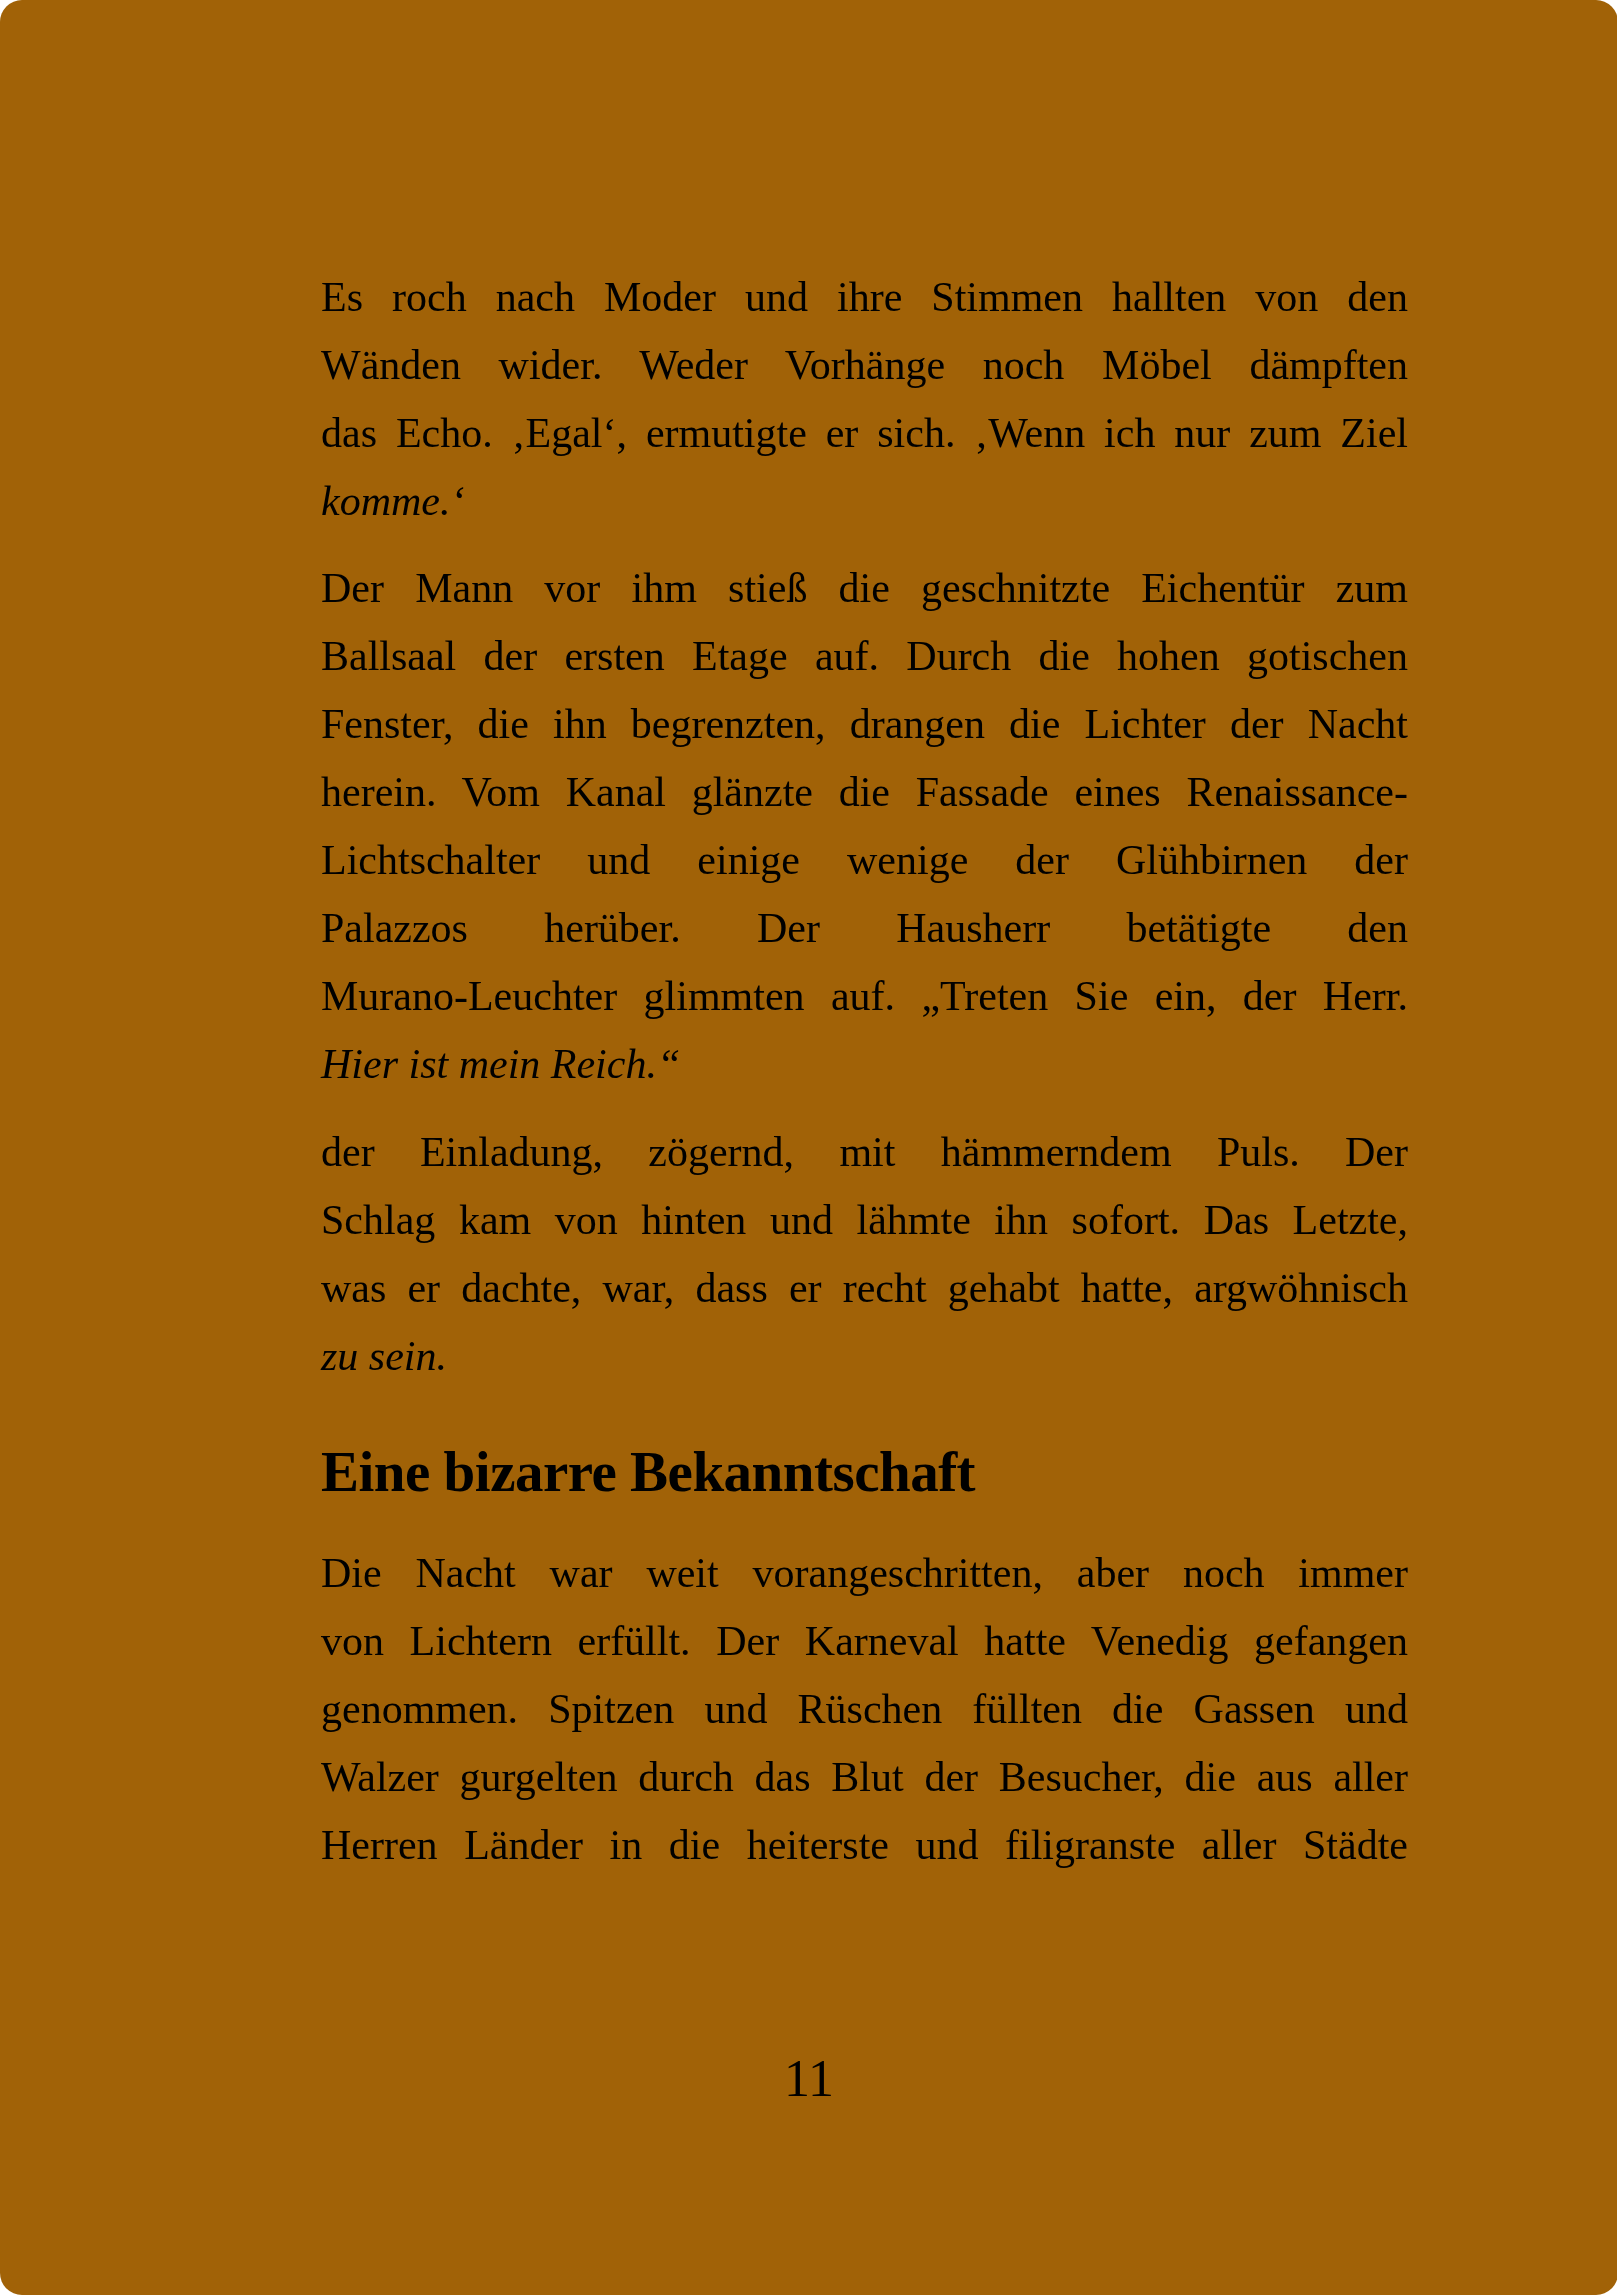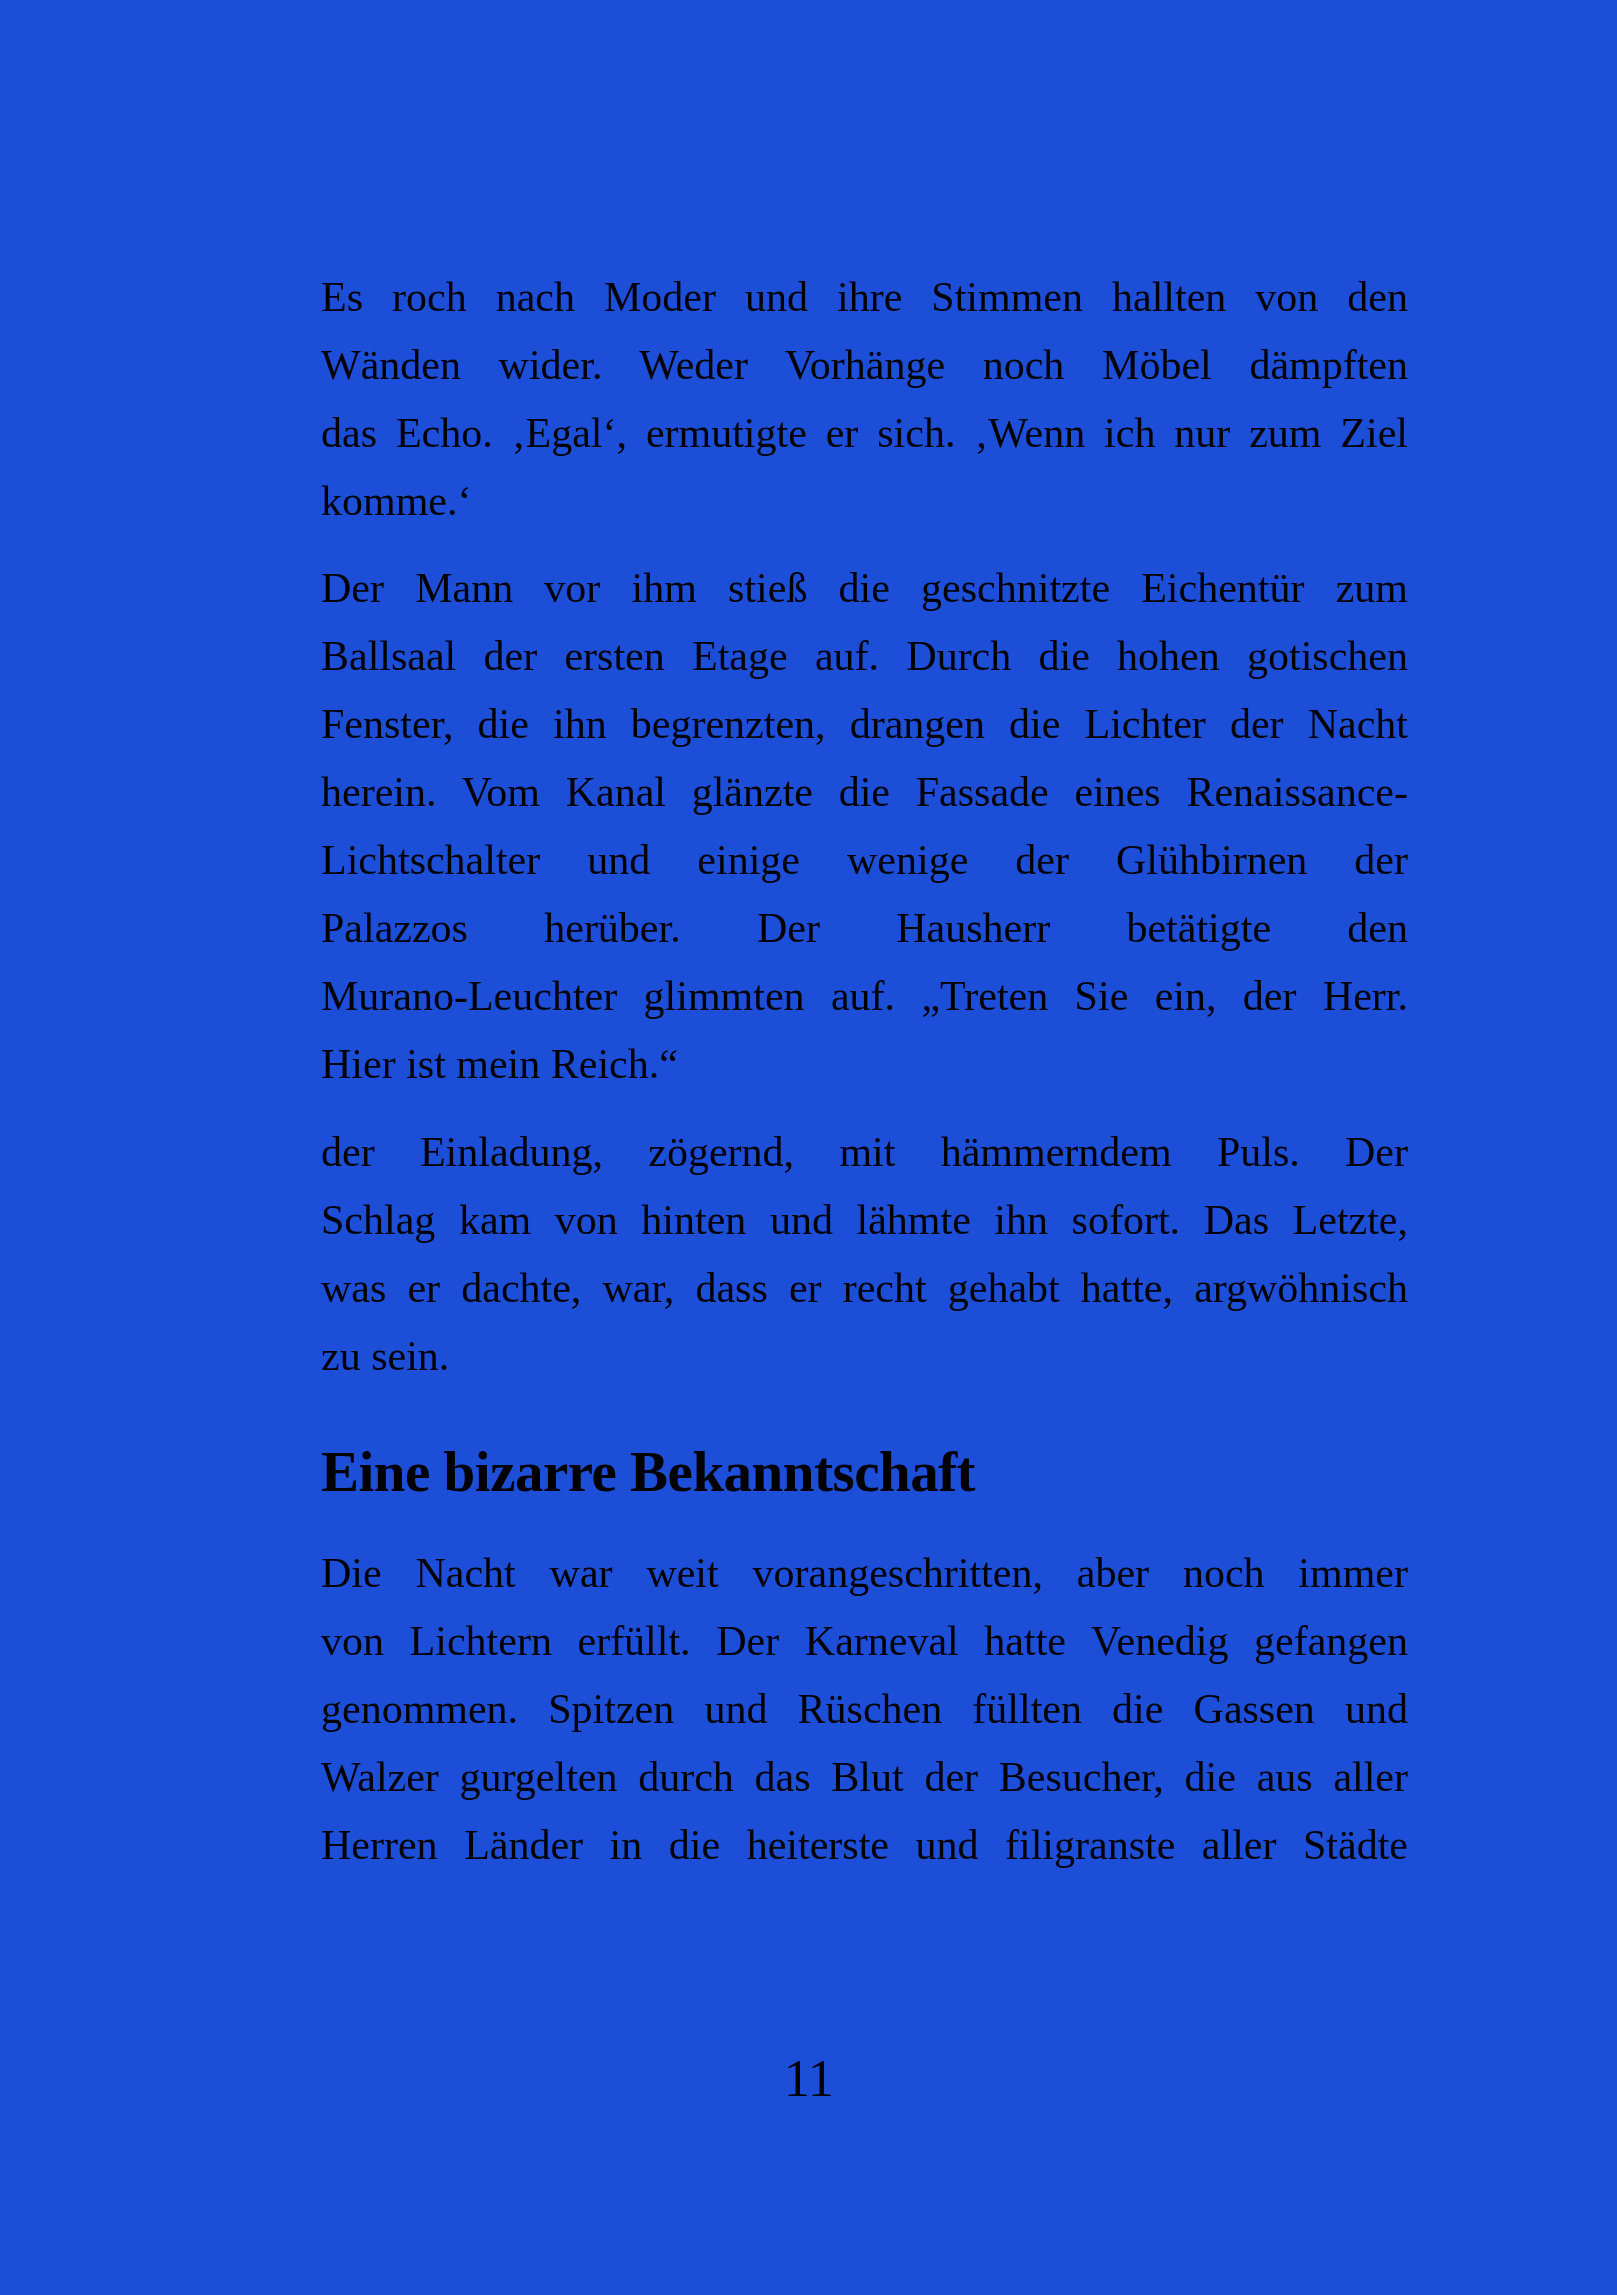--- a/index.html
+++ b/index.html
@@ -4,44 +4,46 @@
 <style>
   html, body {
     margin: 0;
     padding: 0;
     background: #ffffff;
   }
   .page {
     position: relative;
     width: 1618px;
     height: 2295px;
-    background: #1d4ed8;
+    background: #a16207;
     color: #000000;
     font-family: "Liberation Serif", "DejaVu Serif", serif;
     overflow: hidden;
+    border-radius: 22px;
   }
   .text-block {
     position: absolute;
     left: 321px;
     top: 263px;
     width: 1087px;
   }
   .para {
     font-size: 42px;
     line-height: 68px;
     margin: 0 0 19.4px 0;
     padding: 0;
   }
   .line {
     text-align: justify;
     text-align-last: justify;
   }
   .line.last {
     text-align: left;
     text-align-last: left;
+    font-style: italic;
   }
   .heading {
     font-size: 57px;
     line-height: 79px;
     font-weight: bold;
     letter-spacing: -0.5px;
     margin: 42px 0 28px 0;
     padding: 0;
     text-align: left;
   }

